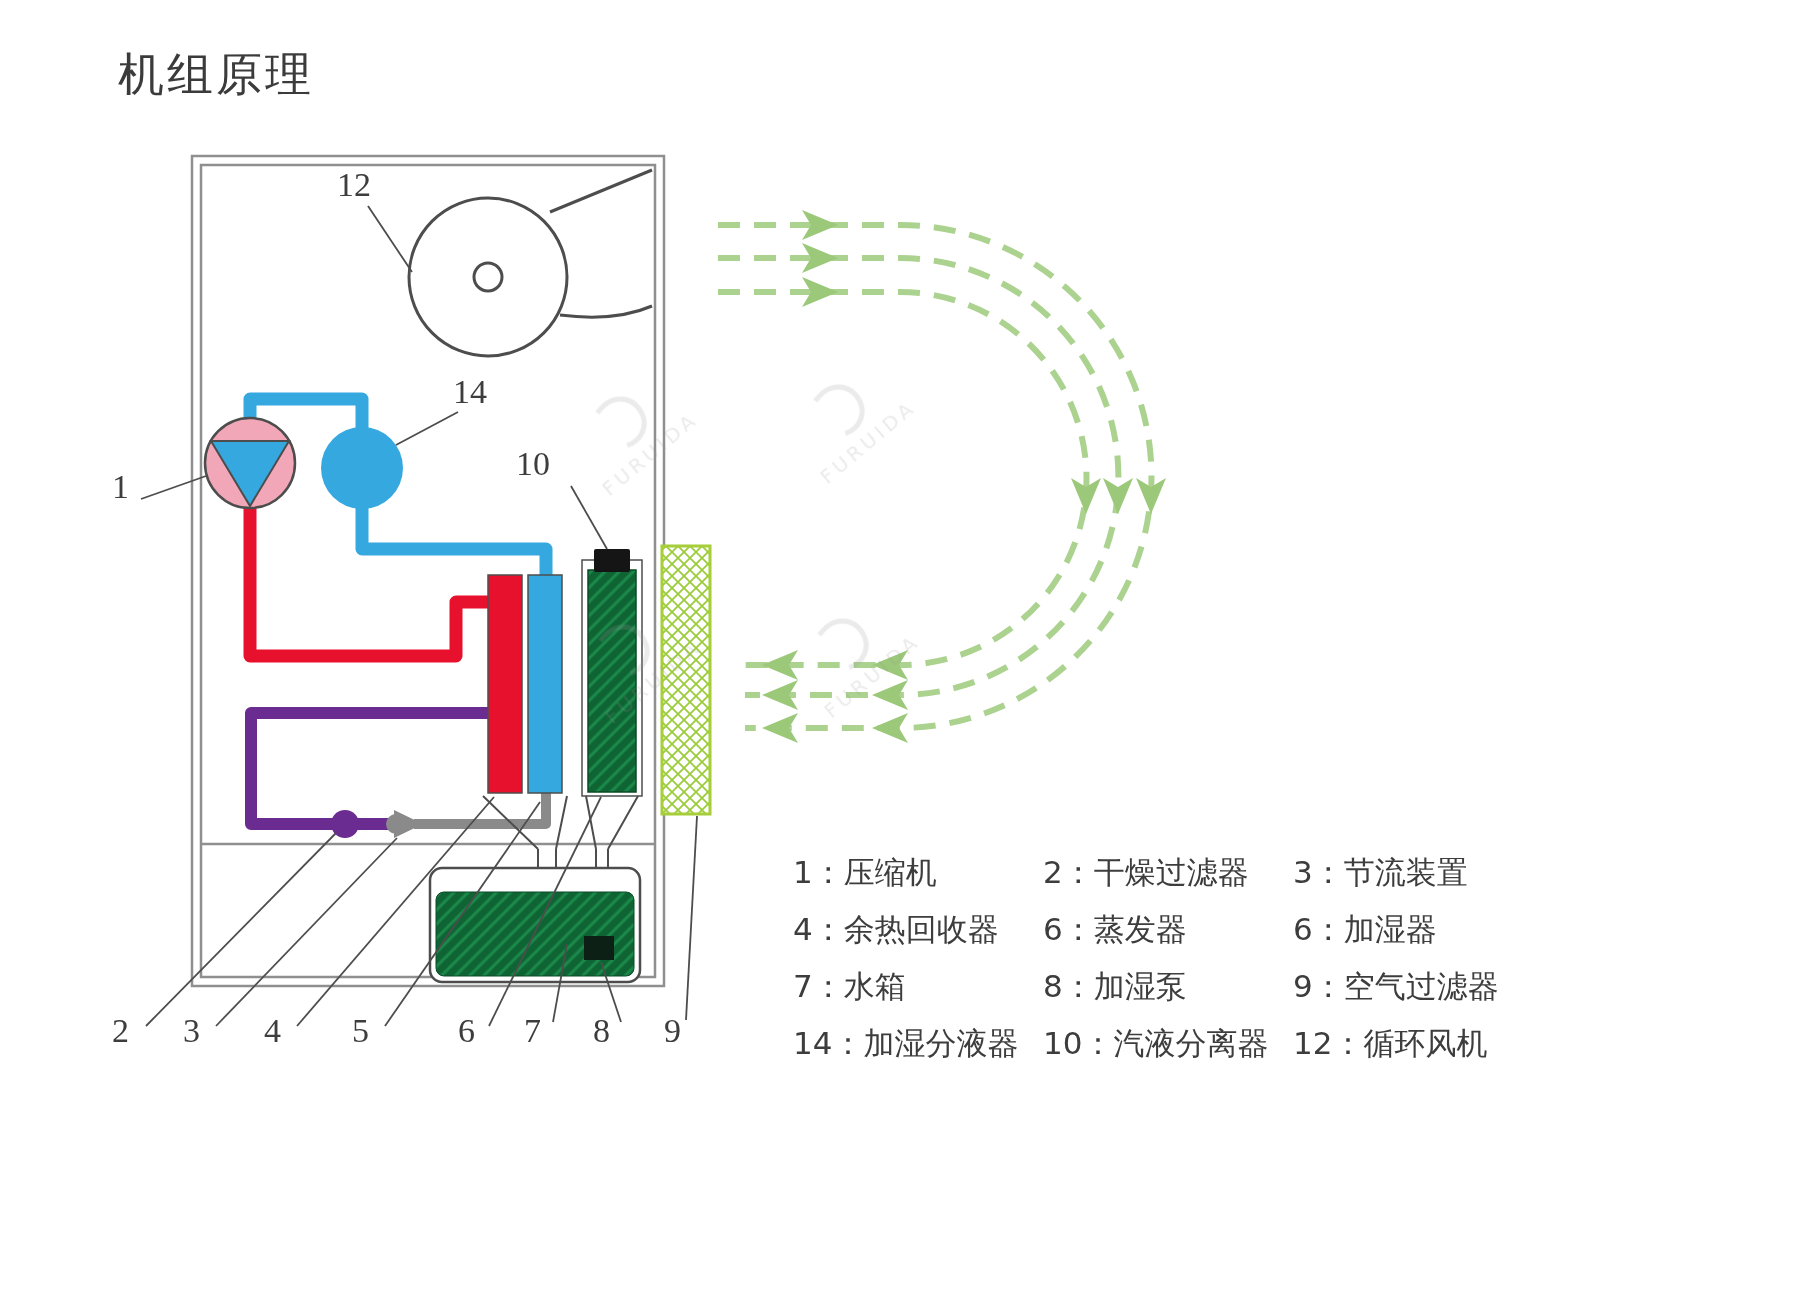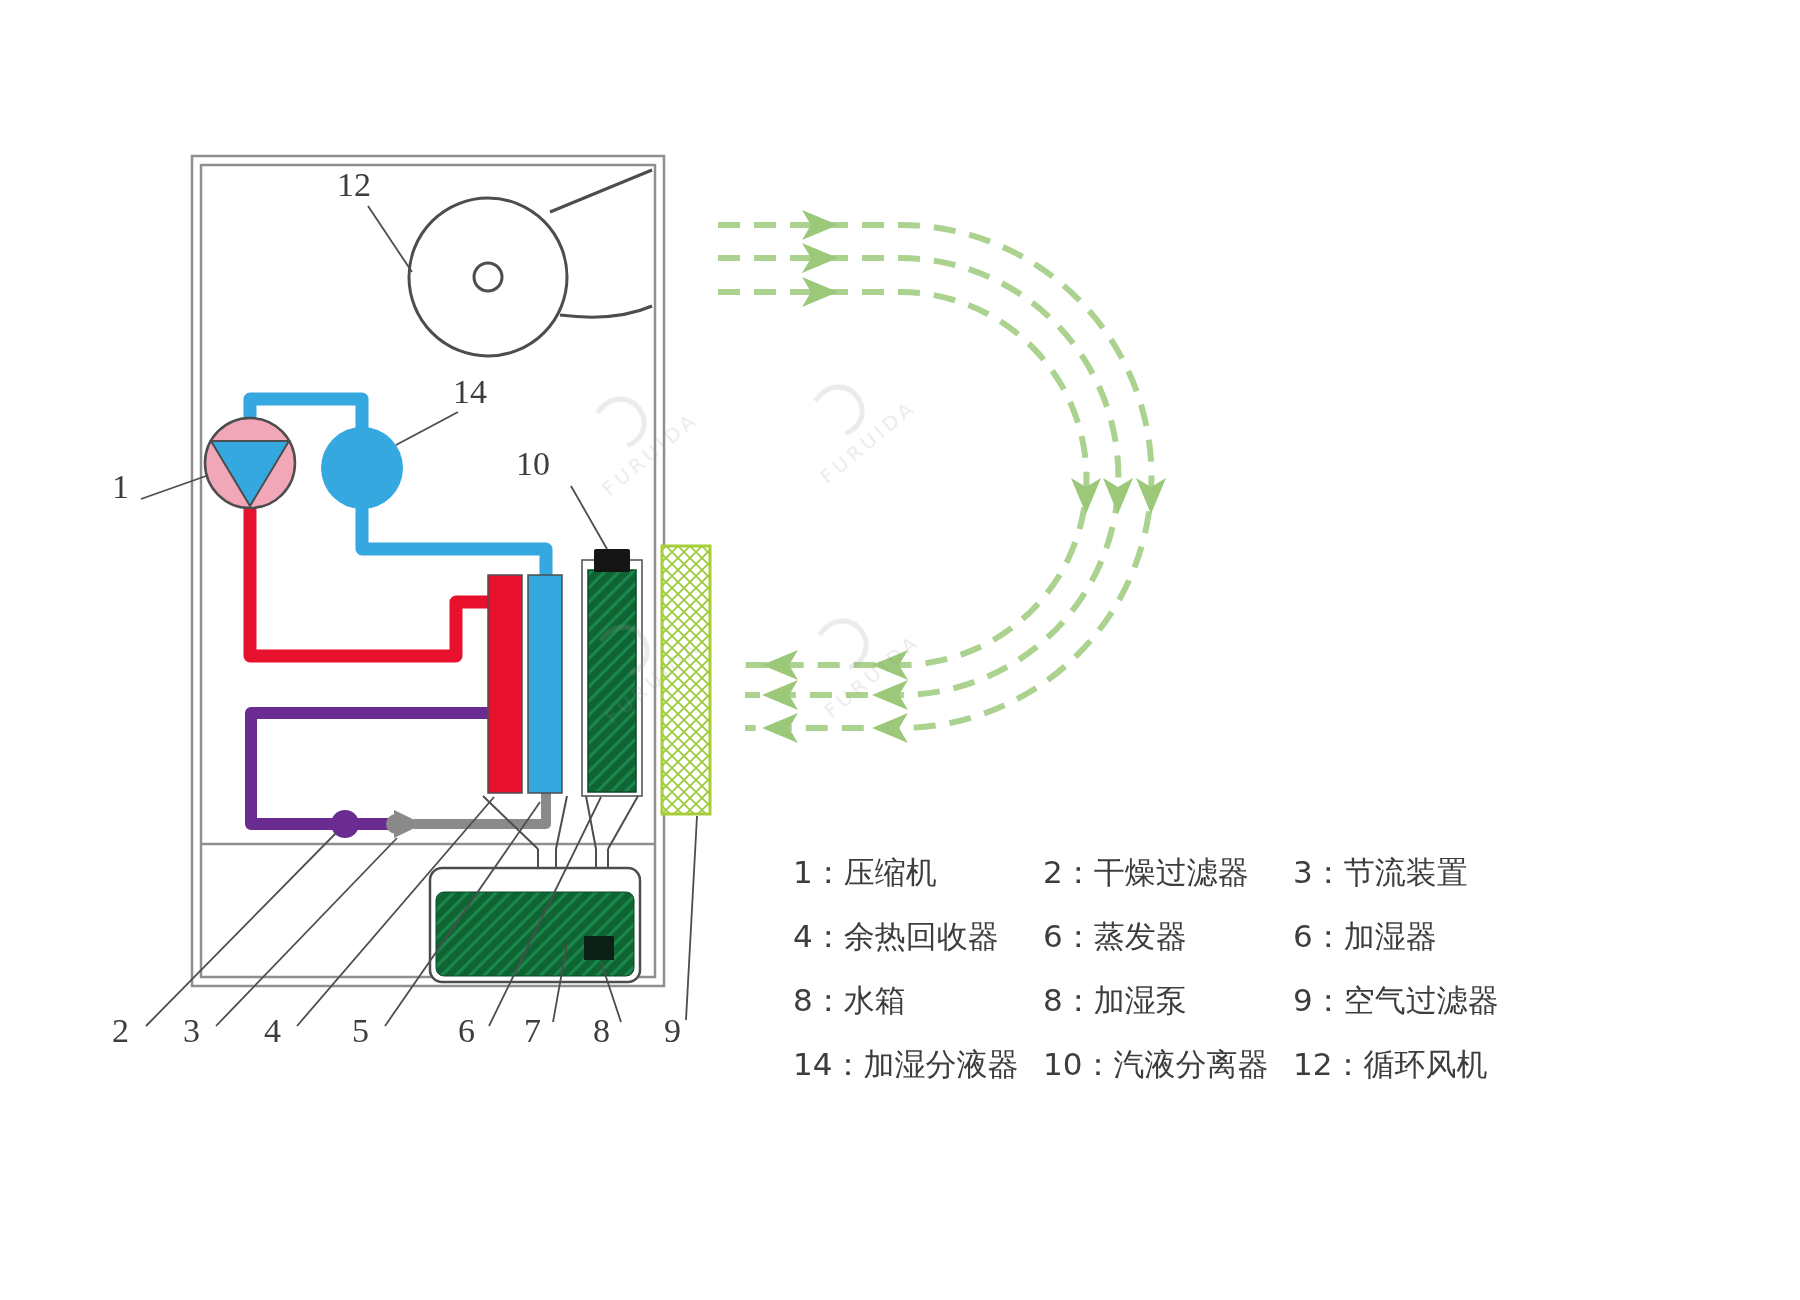--- a/index.html
+++ b/index.html
@@ -8,21 +8,21 @@
     font-family:"DejaVu Sans","Liberation Sans",sans-serif;color:#3d3d3d;
   }
   svg.diagram{position:absolute;left:0;top:0;}
   .title{
     position:absolute;left:118px;top:44px;font-size:46px;letter-spacing:3px;
     font-weight:500;color:#3b3b3b;
   }
   .callout{position:absolute;font-size:34px;color:#3d3d3d;font-family:Liberation Serif, serif;}
   .legend{
     position:absolute;left:793px;top:856px;display:grid;
-    grid-template-columns:250px 250px 250px;row-gap:32px;
+    grid-template-columns:250px 250px 250px;row-gap:25px;
     font-size:31px;line-height:32px;color:#3d3d3d;white-space:nowrap;
   }
 </style>
 </head>
 <body>
 
 <div class="canvas">
 
   <svg class="diagram" width="1800" height="1300" viewBox="0 0 1800 1300">
     <defs>
@@ -140,20 +140,21 @@
         <path d="M-14,-34 C8,-40 24,-26 20,-6 C17,8 2,16 -12,10" fill="none" stroke="#9a9a9a" stroke-width="5"></path>
         <text y="38" text-anchor="middle" font-size="20" letter-spacing="4" fill="#9a9a9a">FURUIDA</text>
       </g>
       <g transform="translate(852,652) rotate(-40)">
         <path d="M-14,-34 C8,-40 24,-26 20,-6 C17,8 2,16 -12,10" fill="none" stroke="#9a9a9a" stroke-width="5"></path>
         <text y="38" text-anchor="middle" font-size="20" letter-spacing="4" fill="#9a9a9a">FURUIDA</text>
       </g>
     </g>
   </svg>
 
+  <div class="title">机组原理</div>
 
   <div class="callout" style="left:112px;top:468px">1</div>
   <div class="callout" style="left:112px;top:1012px">2</div>
   <div class="callout" style="left:183px;top:1012px">3</div>
   <div class="callout" style="left:264px;top:1012px">4</div>
   <div class="callout" style="left:352px;top:1012px">5</div>
   <div class="callout" style="left:458px;top:1012px">6</div>
   <div class="callout" style="left:524px;top:1012px">7</div>
   <div class="callout" style="left:593px;top:1012px">8</div>
   <div class="callout" style="left:664px;top:1012px">9</div>
@@ -161,21 +162,21 @@
   <div class="callout" style="left:453px;top:373px">14</div>
   <div class="callout" style="left:337px;top:166px">12</div>
 
   <div class="legend">
     <div class="legend-item">1：压缩机</div>
     <div class="legend-item">2：干燥过滤器</div>
     <div class="legend-item">3：节流装置</div>
     <div class="legend-item">4：余热回收器</div>
     <div class="legend-item">6：蒸发器</div>
     <div class="legend-item">6：加湿器</div>
-    <div class="legend-item">8：水箱</div>
+    <div class="legend-item">7：水箱</div>
     <div class="legend-item">8：加湿泵</div>
     <div class="legend-item">9：空气过滤器</div>
     <div class="legend-item">14：加湿分液器</div>
     <div class="legend-item">10：汽液分离器</div>
     <div class="legend-item">12：循环风机</div>
   </div>
 
 </div>
 
 </body></html>

